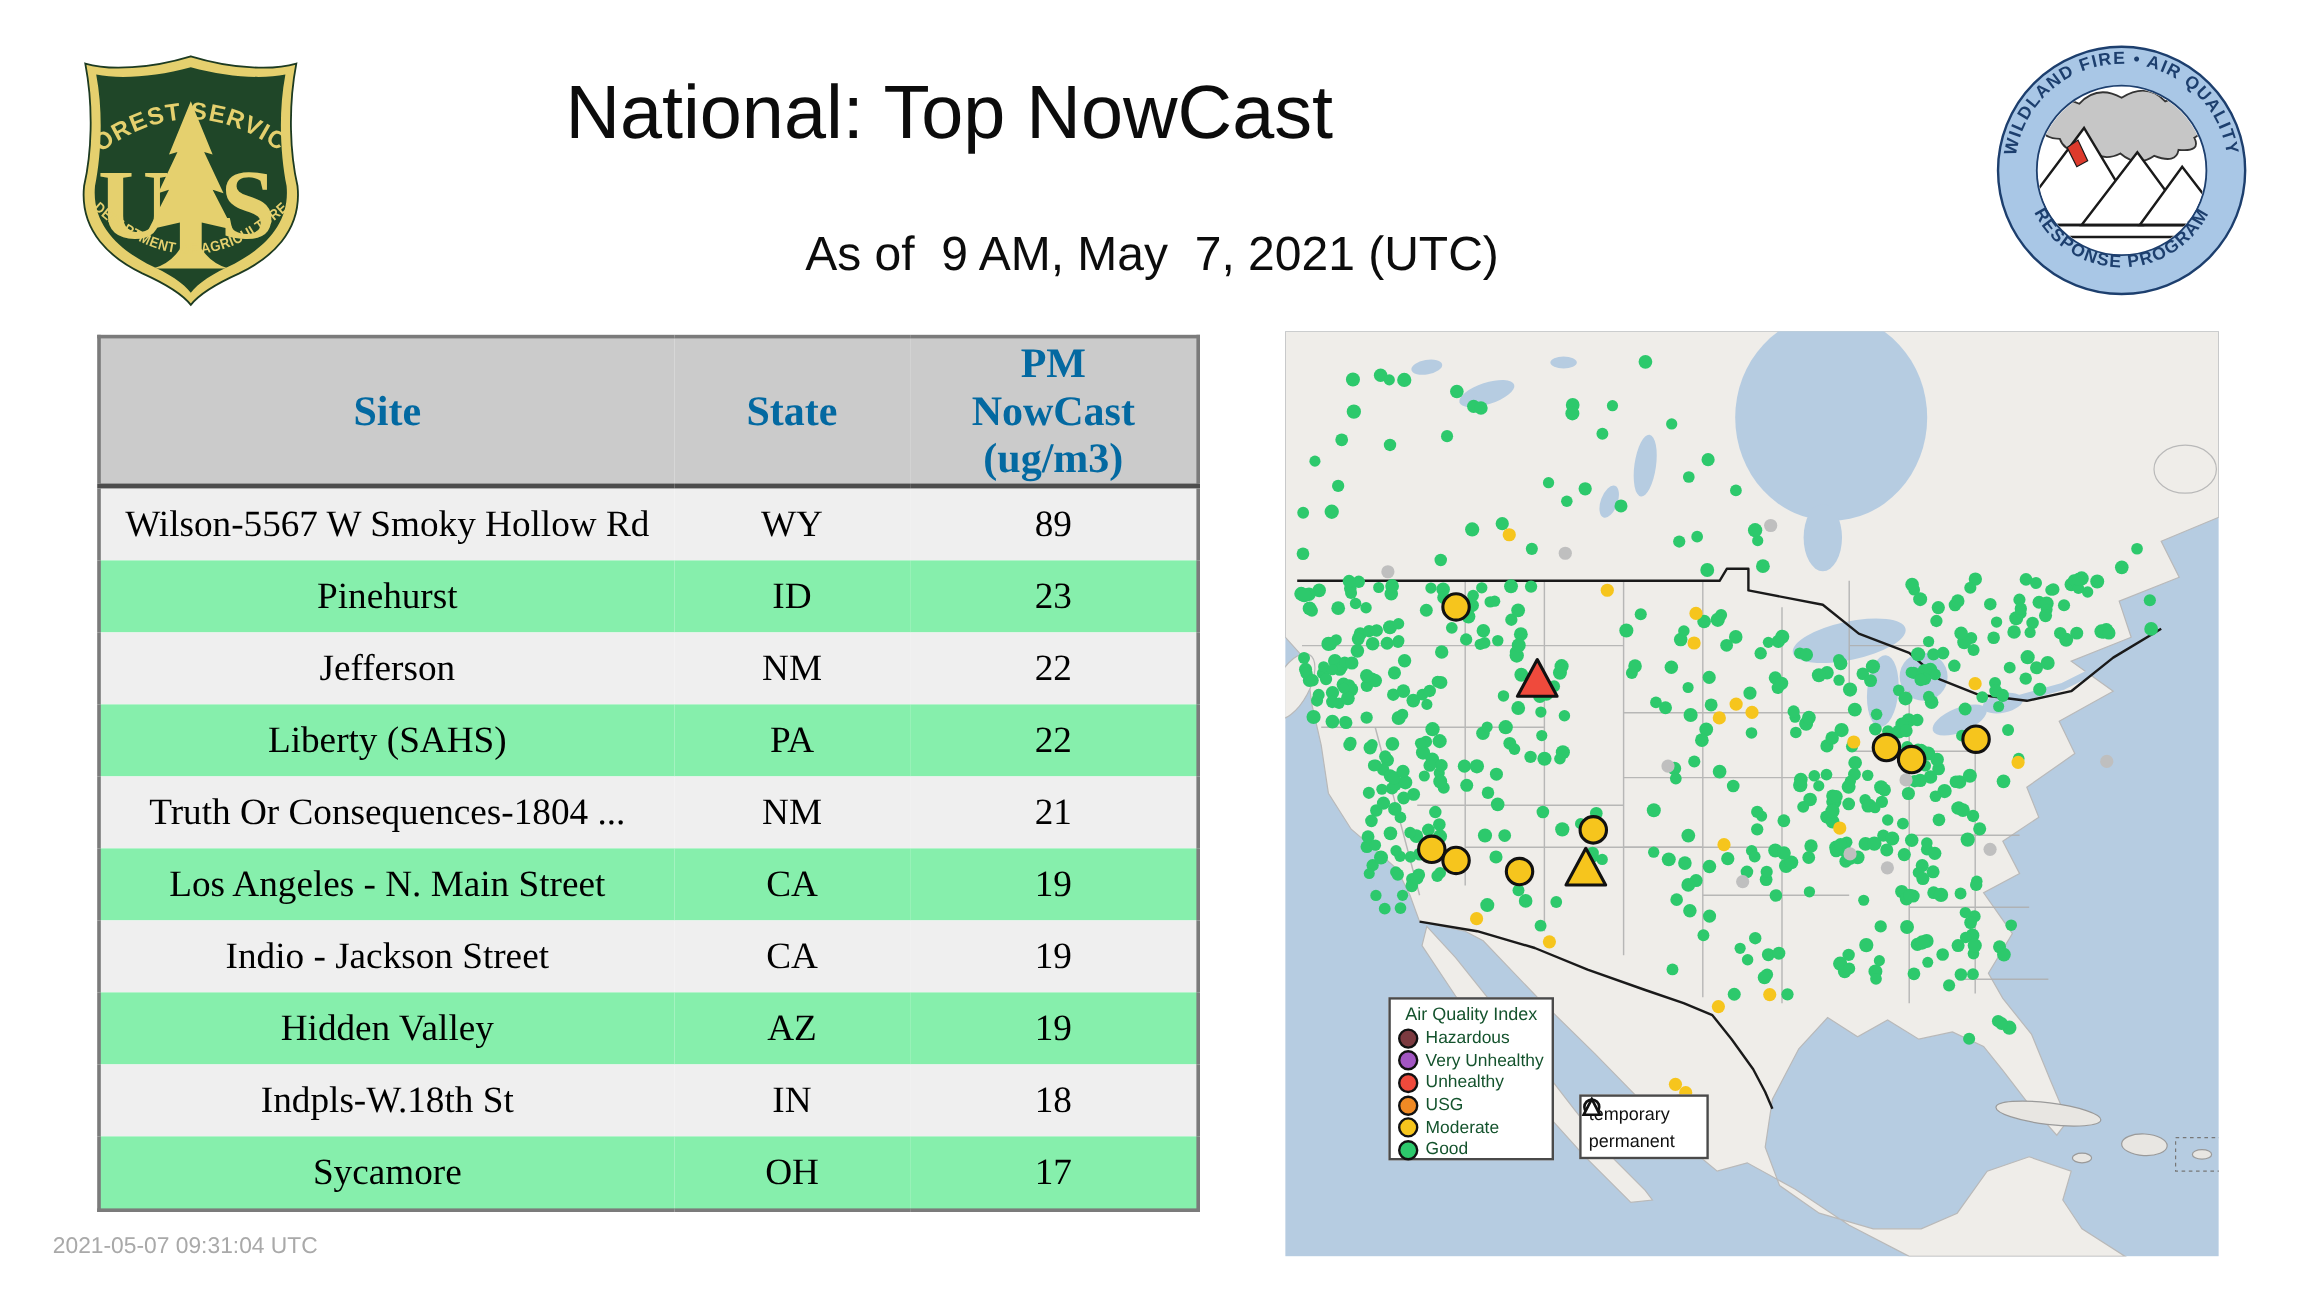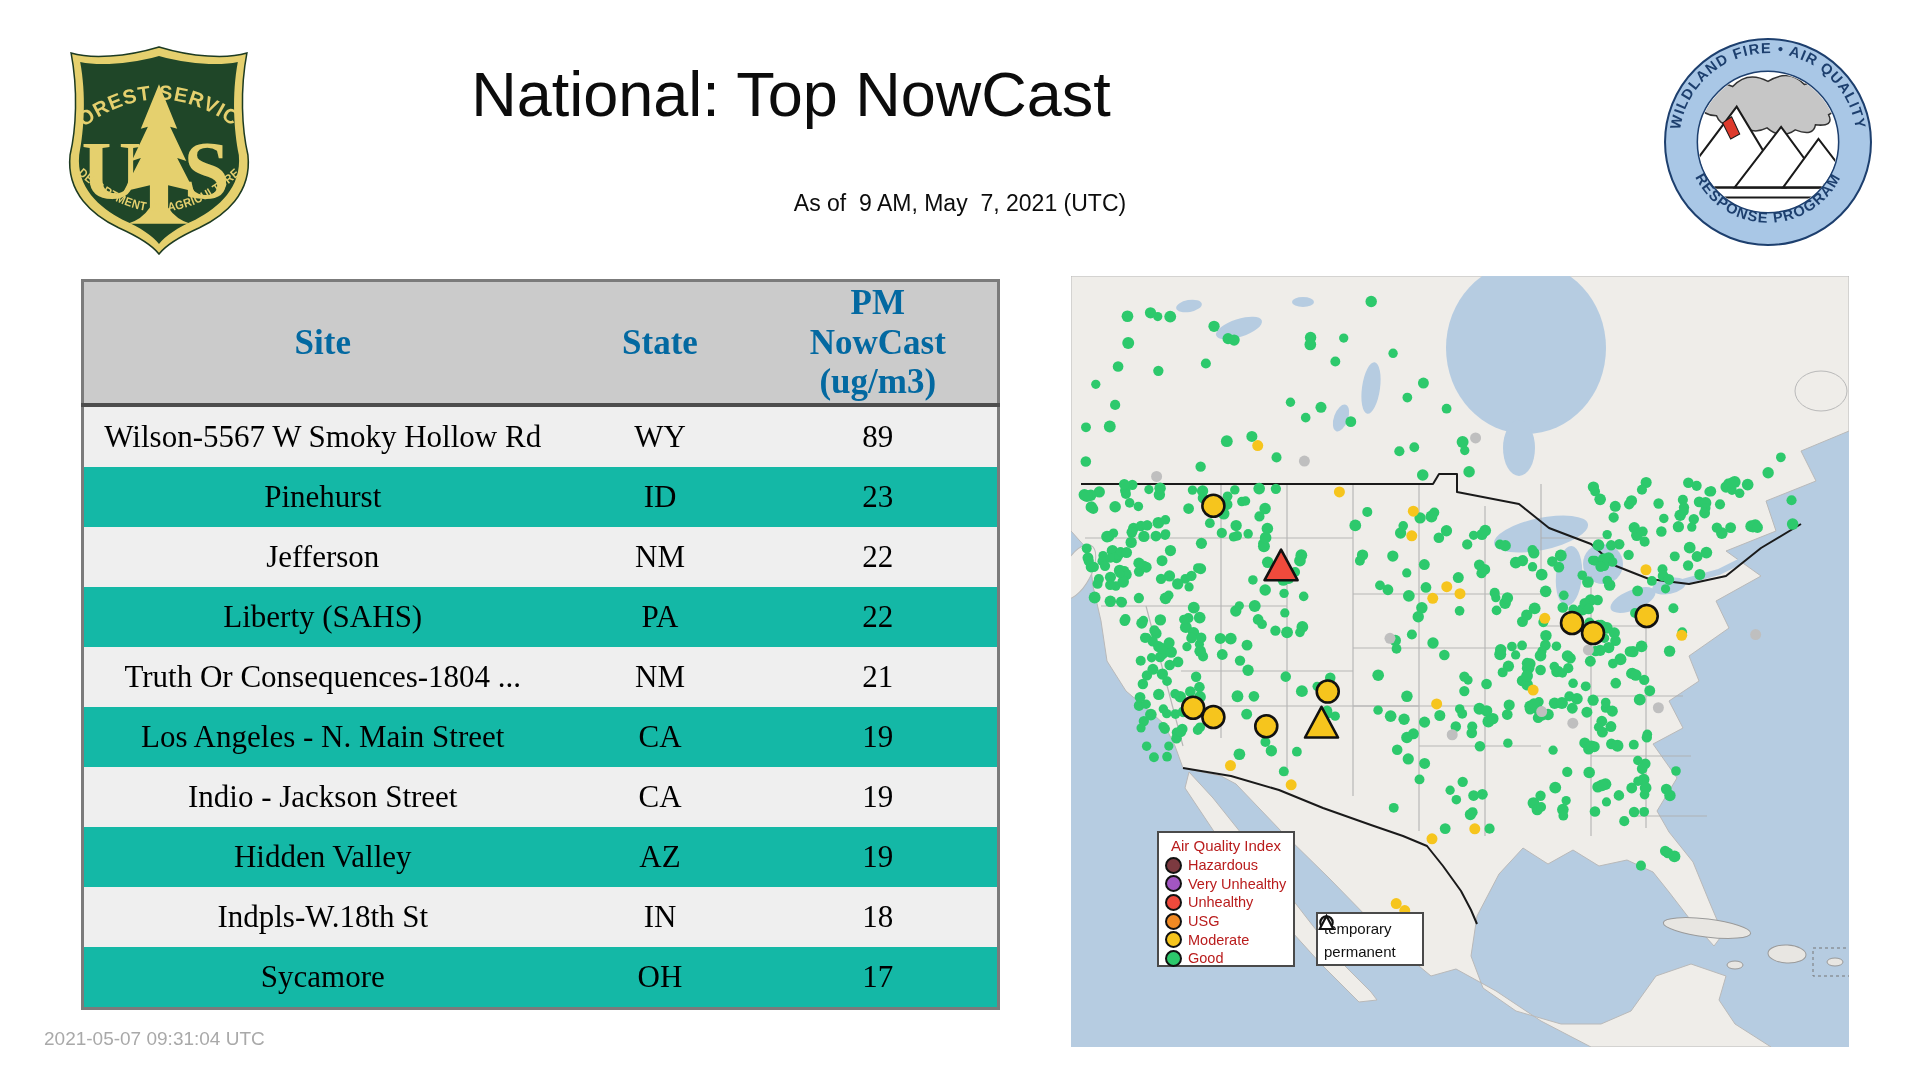--- a/index.html
+++ b/index.html
@@ -3,44 +3,44 @@
 <meta charset="utf-8">
 <style>
   html,body{margin:0;padding:0;background:#ffffff;}
   .page{position:relative;width:1920px;height:1080px;background:#ffffff;overflow:hidden;
         font-family:"Liberation Sans",sans-serif;}
 
   
   .title{position:absolute;left:0;top:58px;width:1582px;text-align:center;
          font-size:63px;color:#0c0c0c;letter-spacing:0px;}
   .subtitle{position:absolute;left:0;top:190px;width:1920px;text-align:center;
-            font-size:23px;color:#0c0c0c;white-space:pre;}
+            font-size:40px;color:#0c0c0c;white-space:pre;}
   .fs-logo{position:absolute;left:63px;top:42px;}
   .wf-logo{position:absolute;left:1662px;top:36px;}
 
   
   .tbl-wrap{position:absolute;left:81px;top:279px;}
   table.nowcast{border-collapse:collapse;table-layout:fixed;width:916px;
                 border:3px solid #7b7b7b;font-family:"Liberation Serif",serif;}
   table.nowcast thead tr{background:#cbcbcb;height:124px;}
   table.nowcast th{font-size:35px;font-weight:bold;color:#0369a1;text-align:center;
                    vertical-align:middle;border-bottom:4px solid #4d4d4d;padding:0;line-height:1.12;}
   table.nowcast td{font-size:31px;color:#000;text-align:center;vertical-align:middle;padding:12px;}
   table.nowcast tbody tr{height:57.8px;}
   table.nowcast tbody tr.odd{background:#efefef;}
-  table.nowcast tbody tr.even{background:#14b8a6;}
+  table.nowcast tbody tr.even{background:#86efac;}
 
   .timestamp{position:absolute;left:44px;top:1028px;font-size:19px;color:#a9a9a9;}
 
   
   .map-wrap{position:absolute;left:1071px;top:276px;width:778px;height:771px;}
   .map-wrap svg{position:absolute;left:0;top:0;}
   .aqi-legend{position:absolute;left:86px;top:555px;width:138px;height:136px;
               background:#ffffff;border:2px solid #4a4a4a;box-sizing:border-box;
-              font-size:14.5px;color:#b91c1c;padding:4px 6px;}
+              font-size:14.5px;color:#14532d;padding:4px 6px;}
   .aqi-legend .lg-title{text-align:center;font-size:15px;margin-bottom:2px;}
   .lg-item{display:flex;align-items:center;height:18.6px;}
   .lg-swatch{width:13px;height:13px;border-radius:50%;border:2px solid #111;
              margin-right:6px;flex:0 0 auto;}
   .mk-legend{position:absolute;left:245px;top:636px;width:108px;height:54px;
              background:#ffffff;border:2px solid #4a4a4a;box-sizing:border-box;
              font-size:15px;color:#111;padding:3px 6px;}
   .mk-item{display:flex;align-items:center;height:23px;}
   .mk-item svg{margin-right:5px;flex:0 0 auto;}
 </style>

